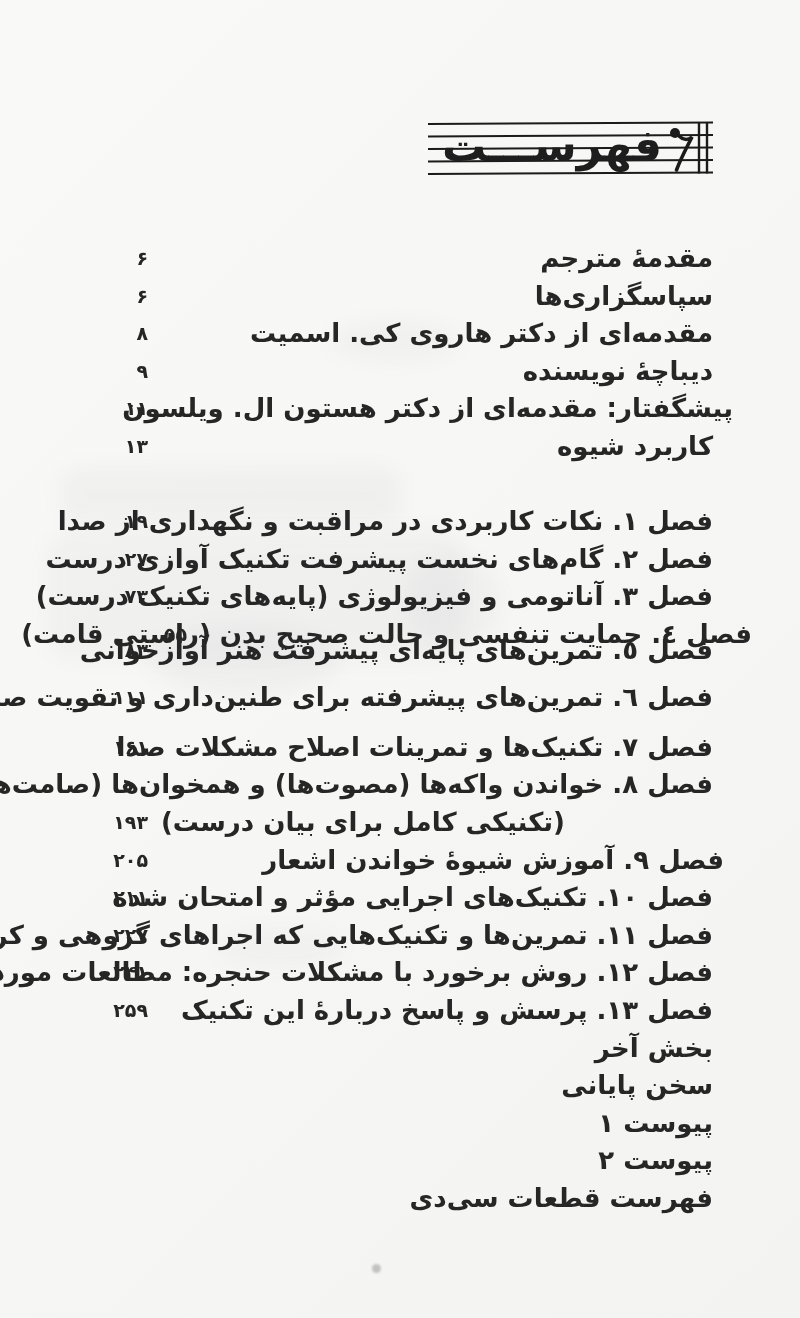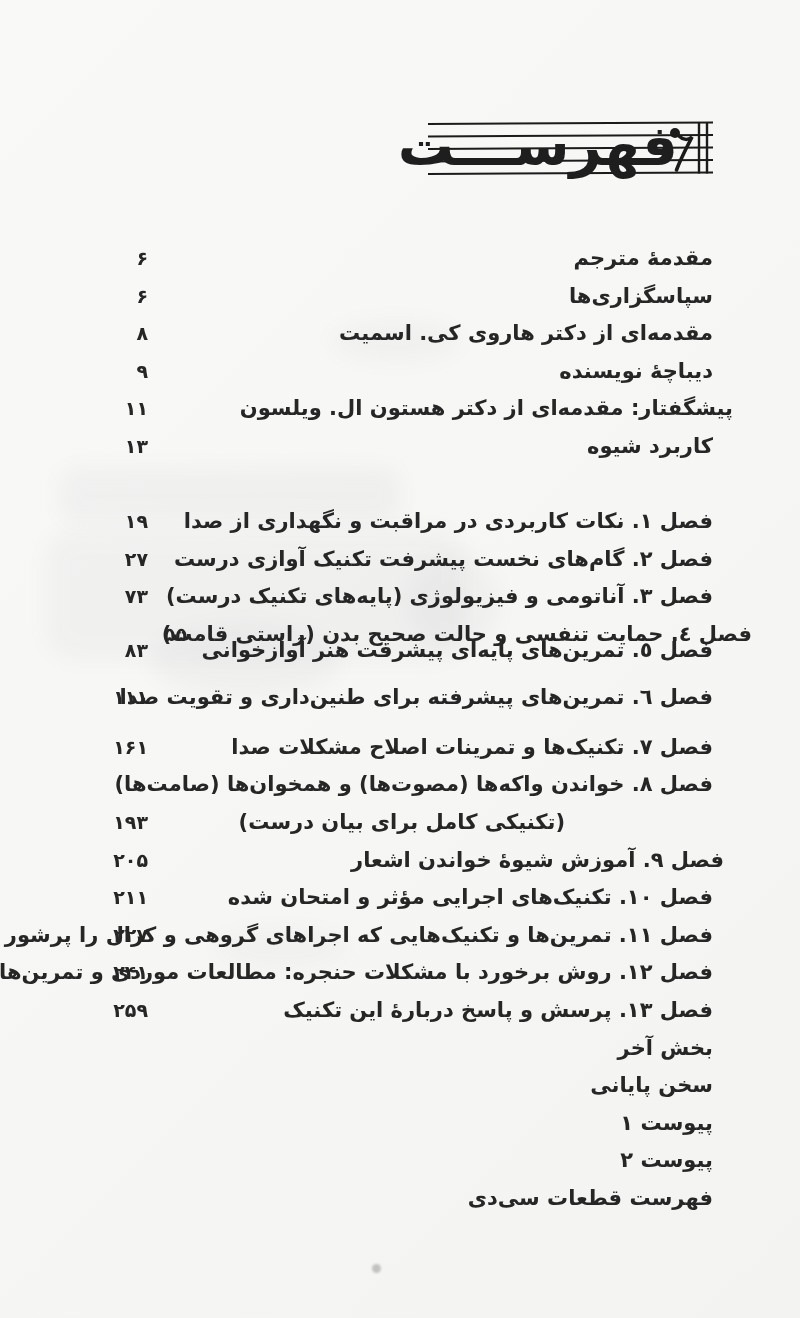--- a/index.html
+++ b/index.html
@@ -44,21 +44,21 @@
   .staff-svg { position: absolute; left: 0; top: 0; }
   .staff-word {
     position: absolute;
     left: 0;
     top: -14px;
     width: 252px;
     height: 100px;
     line-height: 100px;
     text-align: center;
     direction: rtl;
-    font-size: 56px;
+    font-size: 44px;
     font-weight: 700;
     color: #1e1e1e;
     white-space: nowrap;
   }
 
   
   .toc {
     position: absolute;
     left: 0;
     top: 0;
@@ -71,21 +71,21 @@
     width: 800px;
     height: 38px;
   }
   .row .title {
     position: absolute;
     right: 87px;
     top: 50%;
     transform: translateY(-50%);
     direction: rtl;
     white-space: nowrap;
-    font-size: 21px;
+    font-size: 26px;
     font-weight: 700;
     color: #262626;
     letter-spacing: 0;
   }
   .row .title.indent {
     right: 235px;
   }
   .row .num {
     position: absolute;
     left: 70px;

